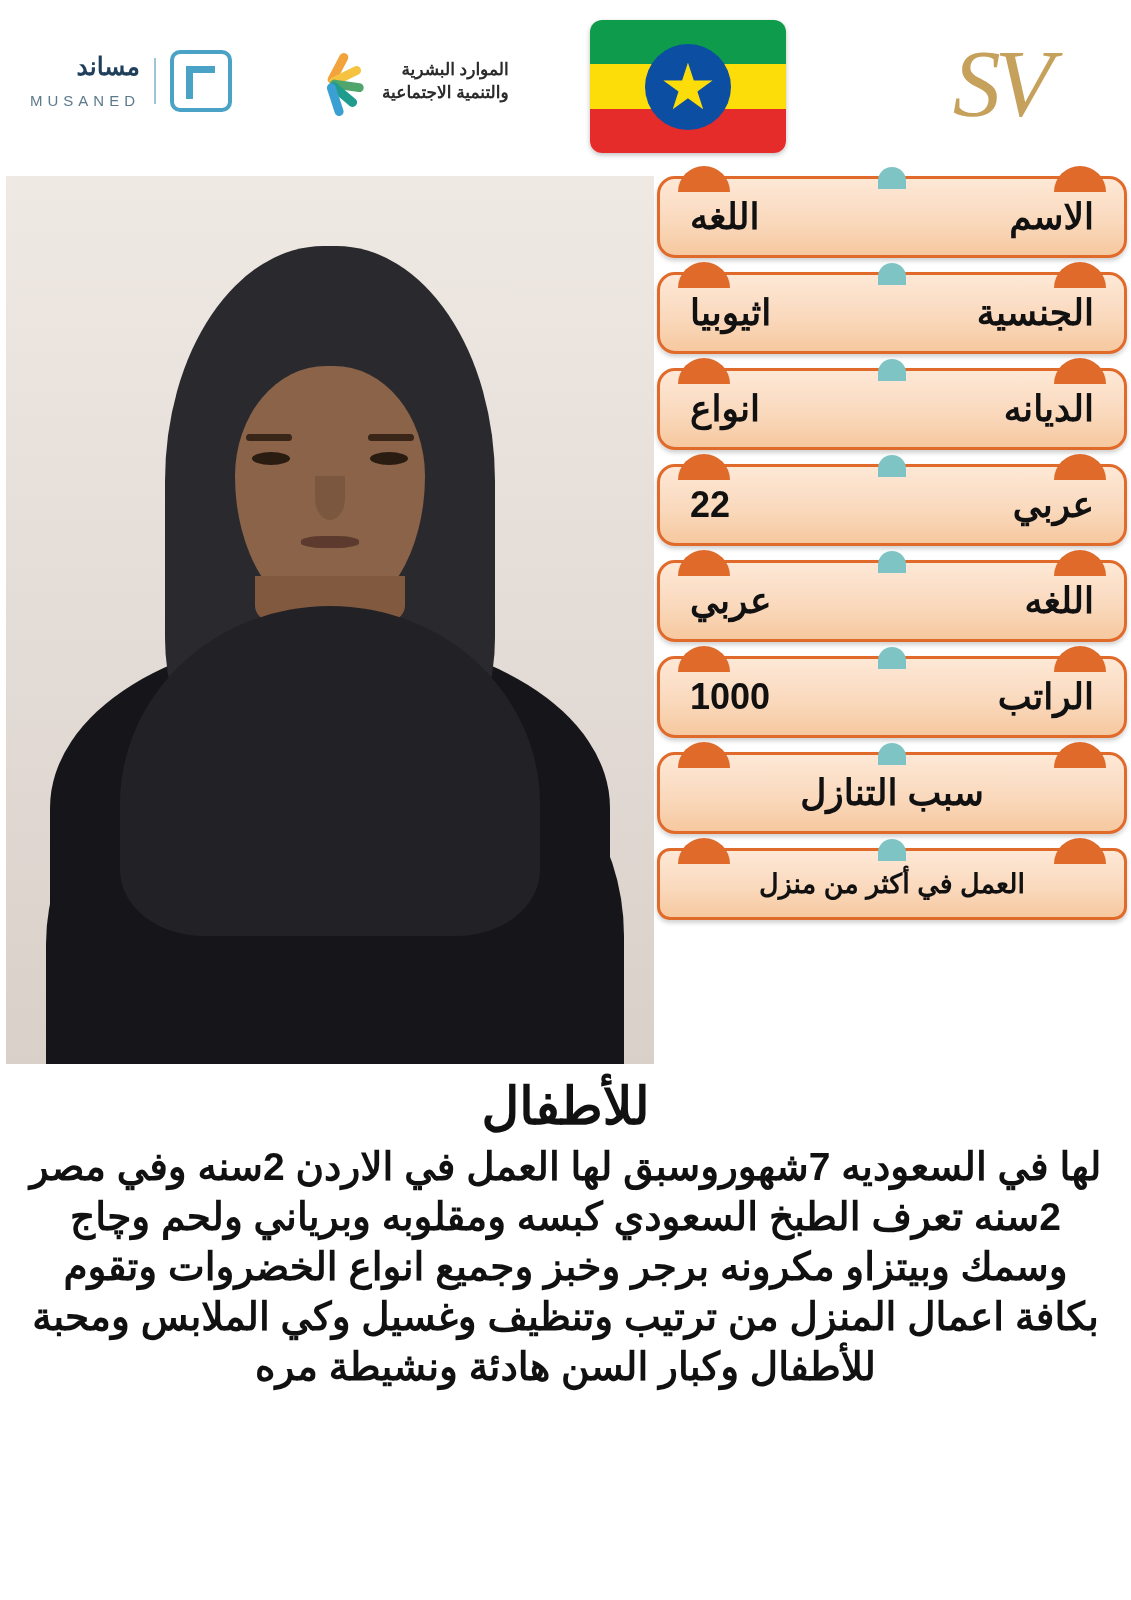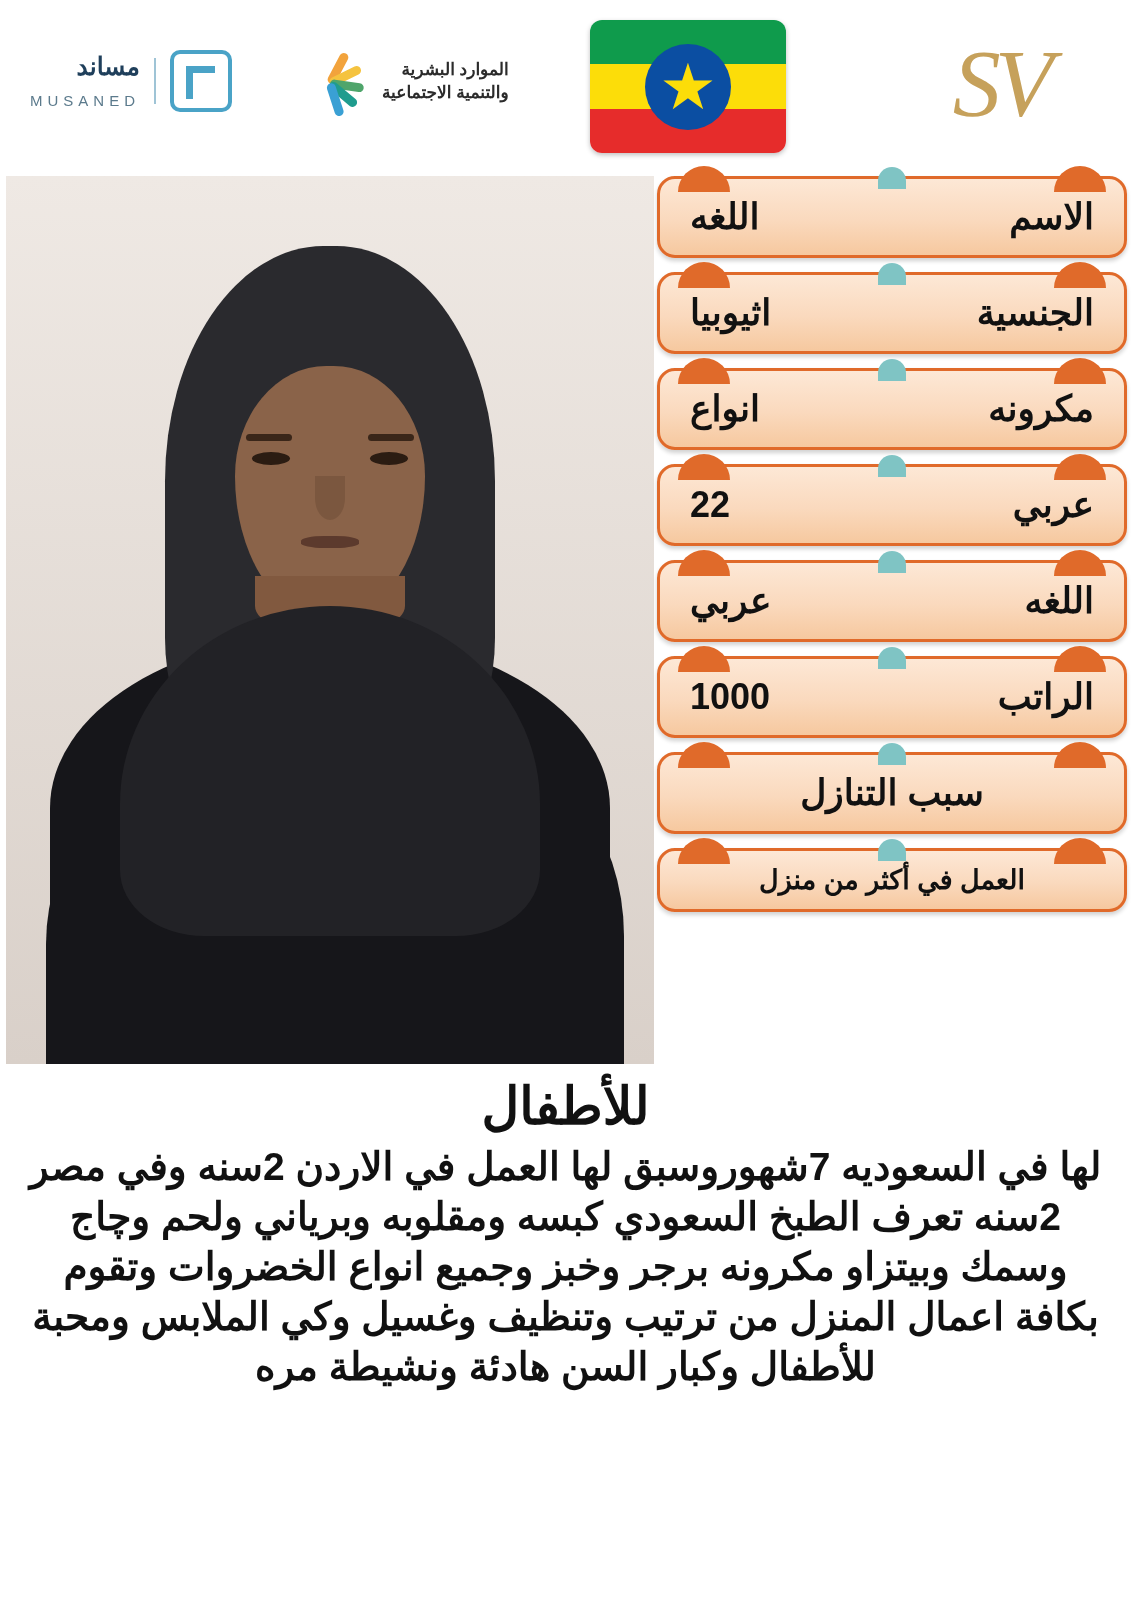--- a/index.html
+++ b/index.html
@@ -132,21 +132,21 @@
   }
   .banner:before{right:18px;}
   .banner:after{left:18px;}
   .knob{
     position:absolute;left:50%;top:-12px;transform:translateX(-50%);
     width:28px;height:22px;background:#7fc4c4;border-radius:14px 14px 0 0;
   }
   .b-label{font-size:36px;font-weight:bold;color:#111;white-space:nowrap;}
   .b-value{font-size:36px;font-weight:bold;color:#111;white-space:nowrap;}
   .banner.single{justify-content:center;}
-  .banner.small{height:64px;}
+  .banner.small{height:72px;border-radius:13px;}
   .banner.small .b-label{font-size:27px;}
 
   
   .exp{
     position:absolute;left:0;top:1070px;width:1131px;
     text-align:center;padding:0 18px;box-sizing:border-box;
   }
   .exp-title{font-size:52px;font-weight:bold;color:#111;margin:6px 0 6px;}
   .exp-body{font-size:39px;font-weight:bold;color:#111;line-height:1.28;}
 </style>
@@ -218,21 +218,21 @@
   </div>
 
   <div class="banner">
     <span class="knob"></span>
     <span class="b-label">الجنسية</span>
     <span class="b-value">اثيوبيا</span>
   </div>
 
   <div class="banner">
     <span class="knob"></span>
-    <span class="b-label">مكرونه</span>
+    <span class="b-label">الديانه</span>
     <span class="b-value">انواع</span>
   </div>
 
   <div class="banner">
     <span class="knob"></span>
     <span class="b-label">عربي</span>
     <span class="b-value">22</span>
   </div>
 
   <div class="banner">

